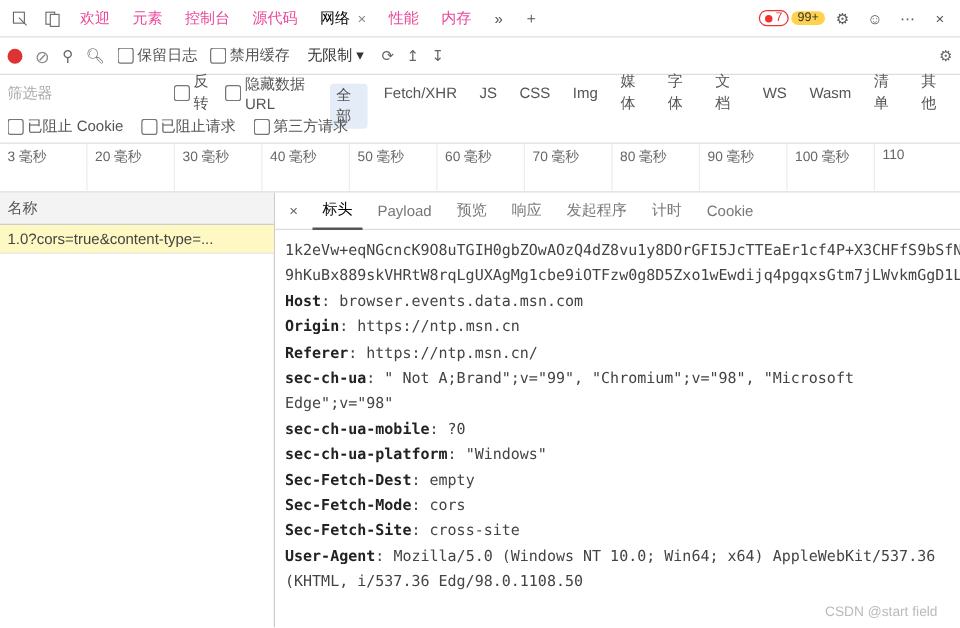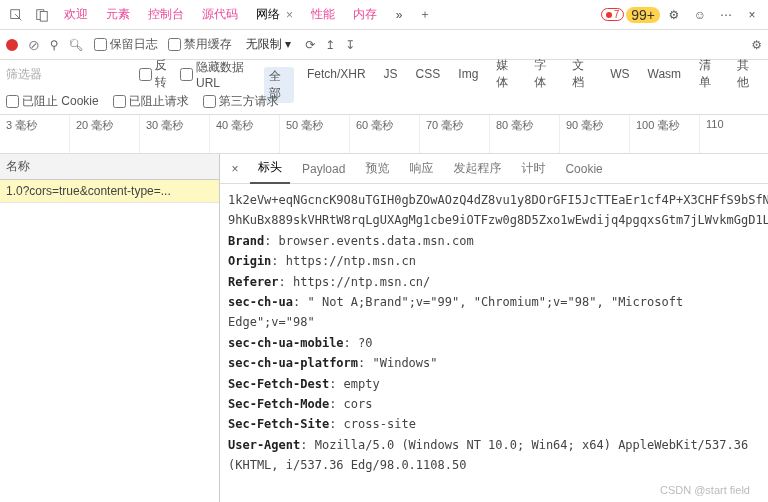--- a/index.html
+++ b/index.html
@@ -4,21 +4,21 @@
 <style>
   * { box-sizing: border-box; margin: 0; padding: 0; }
   body { font-family: "Segoe UI", "Microsoft YaHei", sans-serif; font-size: 12px; color: #333; background: #fff; width: 768px; height: 502px; overflow: hidden; }
   .toprow { display: flex; align-items: center; height: 30px; border-bottom: 1px solid #ddd; padding: 0 4px; gap: 2px; }
   .toprow .ico { width: 24px; height: 24px; display: flex; align-items: center; justify-content: center; color: #555; }
   .toprow .tab { padding: 0 8px; height: 30px; display: flex; align-items: center; color: #ec4899; position: relative; }
   .toprow .tab.active { color: #000; }
   .toprow .tab.active .close { margin-left: 6px; color: #888; }
   .toprow .badge-red { background:#fff; border:1px solid #e33; color:#e33; border-radius:8px; padding:0 4px; font-size:10px; display:flex; align-items:center; gap:2px;}
   .toprow .badge-red .dot{width:6px;height:6px;background:#e33;border-radius:50%;}
-  .toprow .badge-yel { background:#ffd24d; color:#333; border-radius:8px; padding:0 5px; font-size:14px;}
+  .toprow .badge-yel { background:#ffd24d; color:#333; border-radius:8px; padding:0 5px; font-size:10px;}
   .toolbar2 { display: flex; align-items: center; height: 30px; border-bottom: 1px solid #ddd; padding: 0 6px; gap: 10px; }
   .circle-rec { width:12px; height:12px; border:2px solid #d33; border-radius:50%; background:#d33;}
   .circle-stop{color:#888;font-size:14px;}
   .chk { display:flex; align-items:center; gap:3px; color:#555;}
   .chk input{margin:0;}
   .sel { padding:1px 4px; color:#333;}
   .ic{color:#666;}
   .filterbar { display:flex; align-items:center; height:28px; padding:0 6px; gap:8px; color:#555;}
   .filterbtn{padding:1px 5px;}
   .filterbtn.active{background:#e4ecf7;border-radius:3px;margin-top:21px;}
@@ -167,21 +167,21 @@
       <div class="rtab">Payload</div>
       <div class="rtab">预览</div>
       <div class="rtab">响应</div>
       <div class="rtab">发起程序</div>
       <div class="rtab">计时</div>
       <div class="rtab">Cookie</div>
     </div>
     <div class="headers">
       <div>1k2eVw+eqNGcncK9O8uTGIH0gbZOwAOzQ4dZ8vu1y8DOrGFI5JcTTEaEr1cf4P+X3CHFfS9bSfNgPXv2</div>
       <div>9hKuBx889skVHRtW8rqLgUXAgMg1cbe9iOTFzw0g8D5Zxo1wEwdijq4pgqxsGtm7jLWvkmGgD1Lwk34H</div>
-      <div class="kv"><span class="k">Brand</span>: <span>browser.events.data.msn.com</span></div>
+      <div class="kv"><span class="k">Host</span>: <span>browser.events.data.msn.com</span></div>
       <div class="kv"><span class="k">Origin</span>: <span>https://ntp.msn.cn</span></div>
       <div class="kv"><span class="k">Referer</span>: <span>https://ntp.msn.cn/</span></div>
       <div class="kv"><span class="k">sec-ch-ua</span>: <span>" Not A;Brand";v="99", "Chromium";v="98", "Microsoft Edge";v="98"</span></div>
       <div class="kv"><span class="k">sec-ch-ua-mobile</span>: <span>?0</span></div>
       <div class="kv"><span class="k">sec-ch-ua-platform</span>: <span>"Windows"</span></div>
       <div class="kv"><span class="k">Sec-Fetch-Dest</span>: <span>empty</span></div>
       <div class="kv"><span class="k">Sec-Fetch-Mode</span>: <span>cors</span></div>
       <div class="kv"><span class="k">Sec-Fetch-Site</span>: <span>cross-site</span></div>
       <div class="kv"><span class="k">User-Agent</span>: <span>Mozilla/5.0 (Windows NT 10.0; Win64; x64) AppleWebKit/537.36 (KHTML, i/537.36 Edg/98.0.1108.50</span></div>
     </div>

